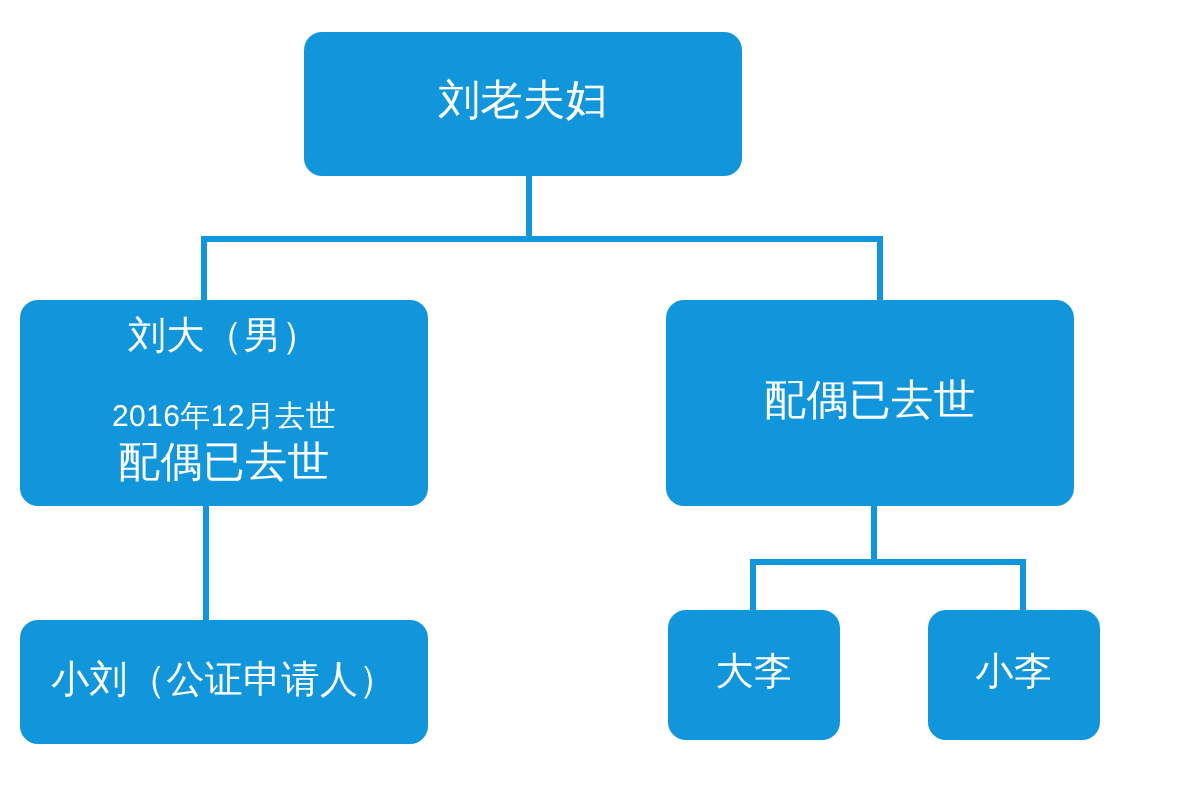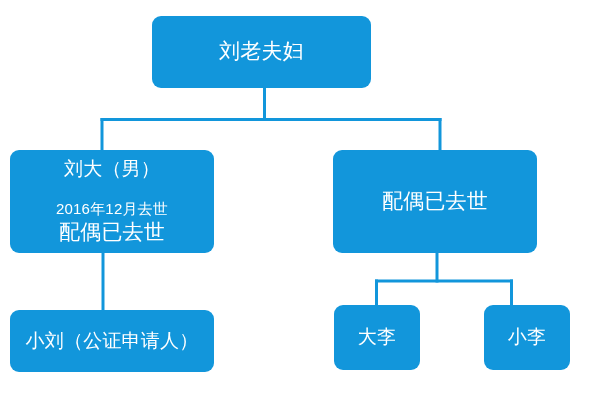--- a/index.html
+++ b/index.html
@@ -91,21 +91,21 @@
   }
   .node-applicant .line-primary {
     font-size: 19px;
   }
   .node-leaf {
     top: 305px;
     width: 86px;
     height: 65px;
   }
   .node-leaf.leaf-a { left: 334px; }
-  .node-leaf.leaf-b { left: 484px; }
+  .node-leaf.leaf-b { left: 464px; }
   .node-leaf .line-primary {
     font-size: 19px;
   }
 </style>
 </head>
 <body>
 
 <div id="diagram-canvas">
 
   <svg id="connector-layer" viewBox="0 0 600 400" width="600" height="400" xmlns="http://www.w3.org/2000/svg">

